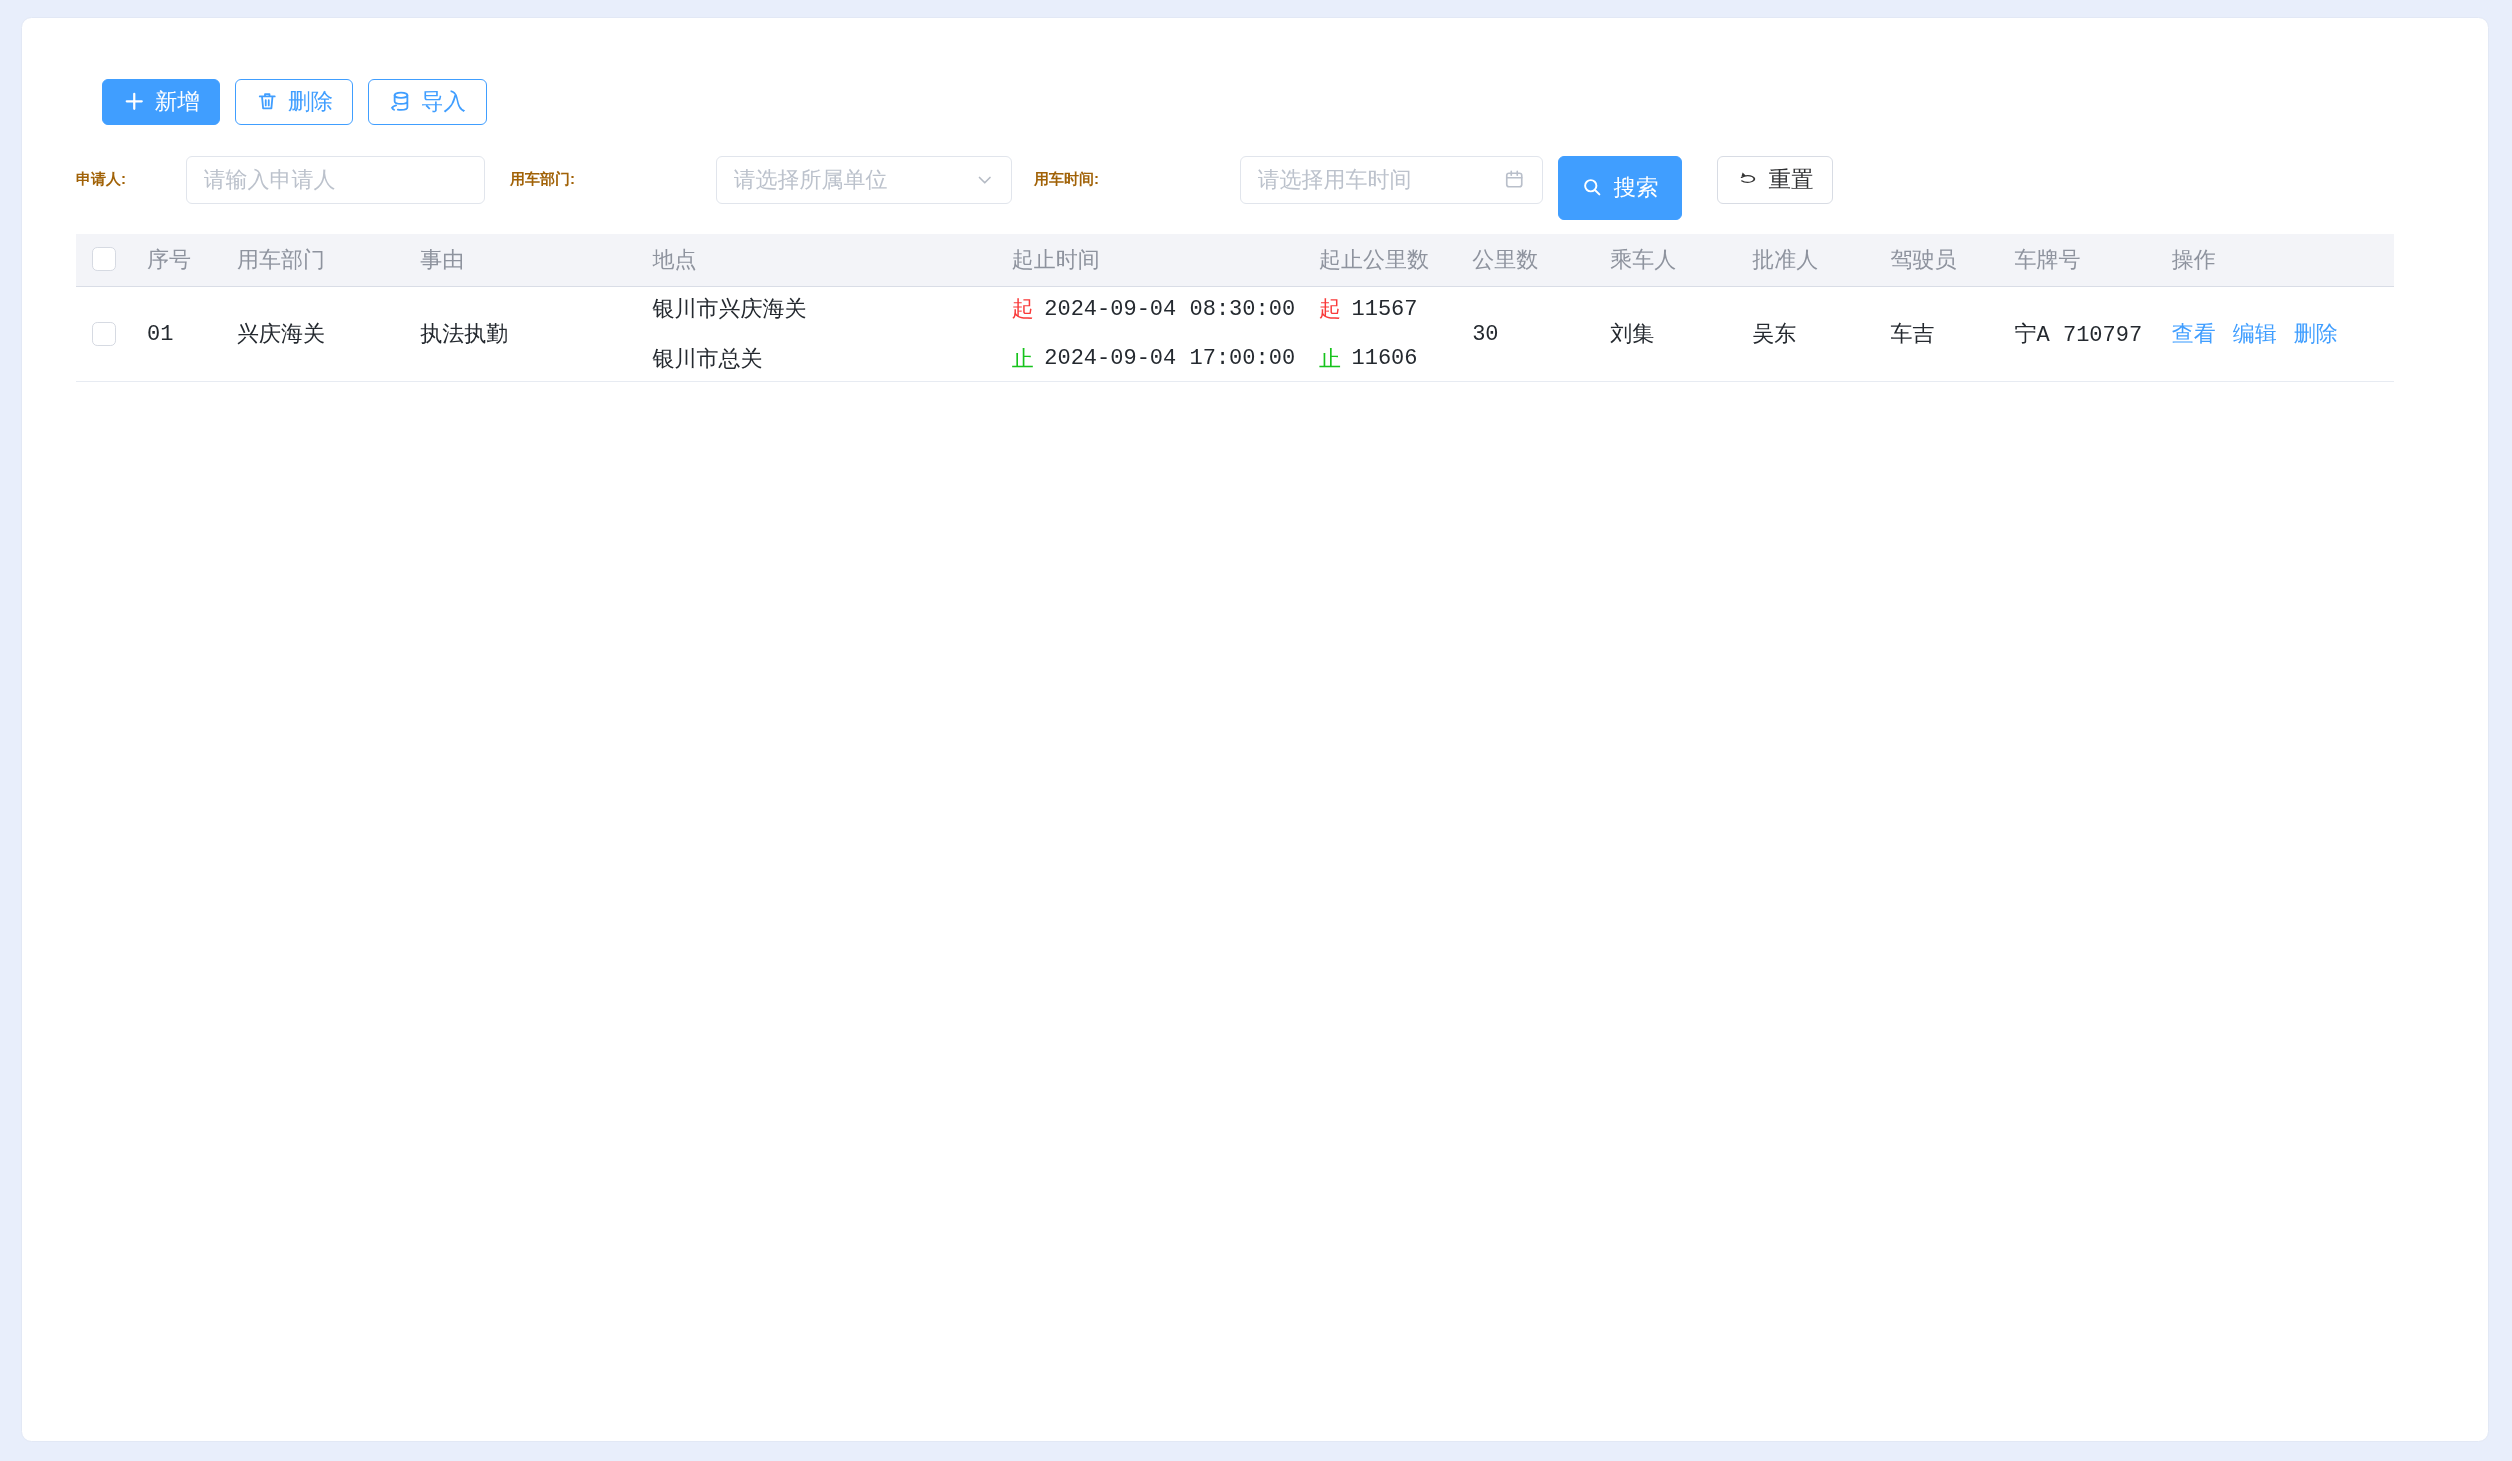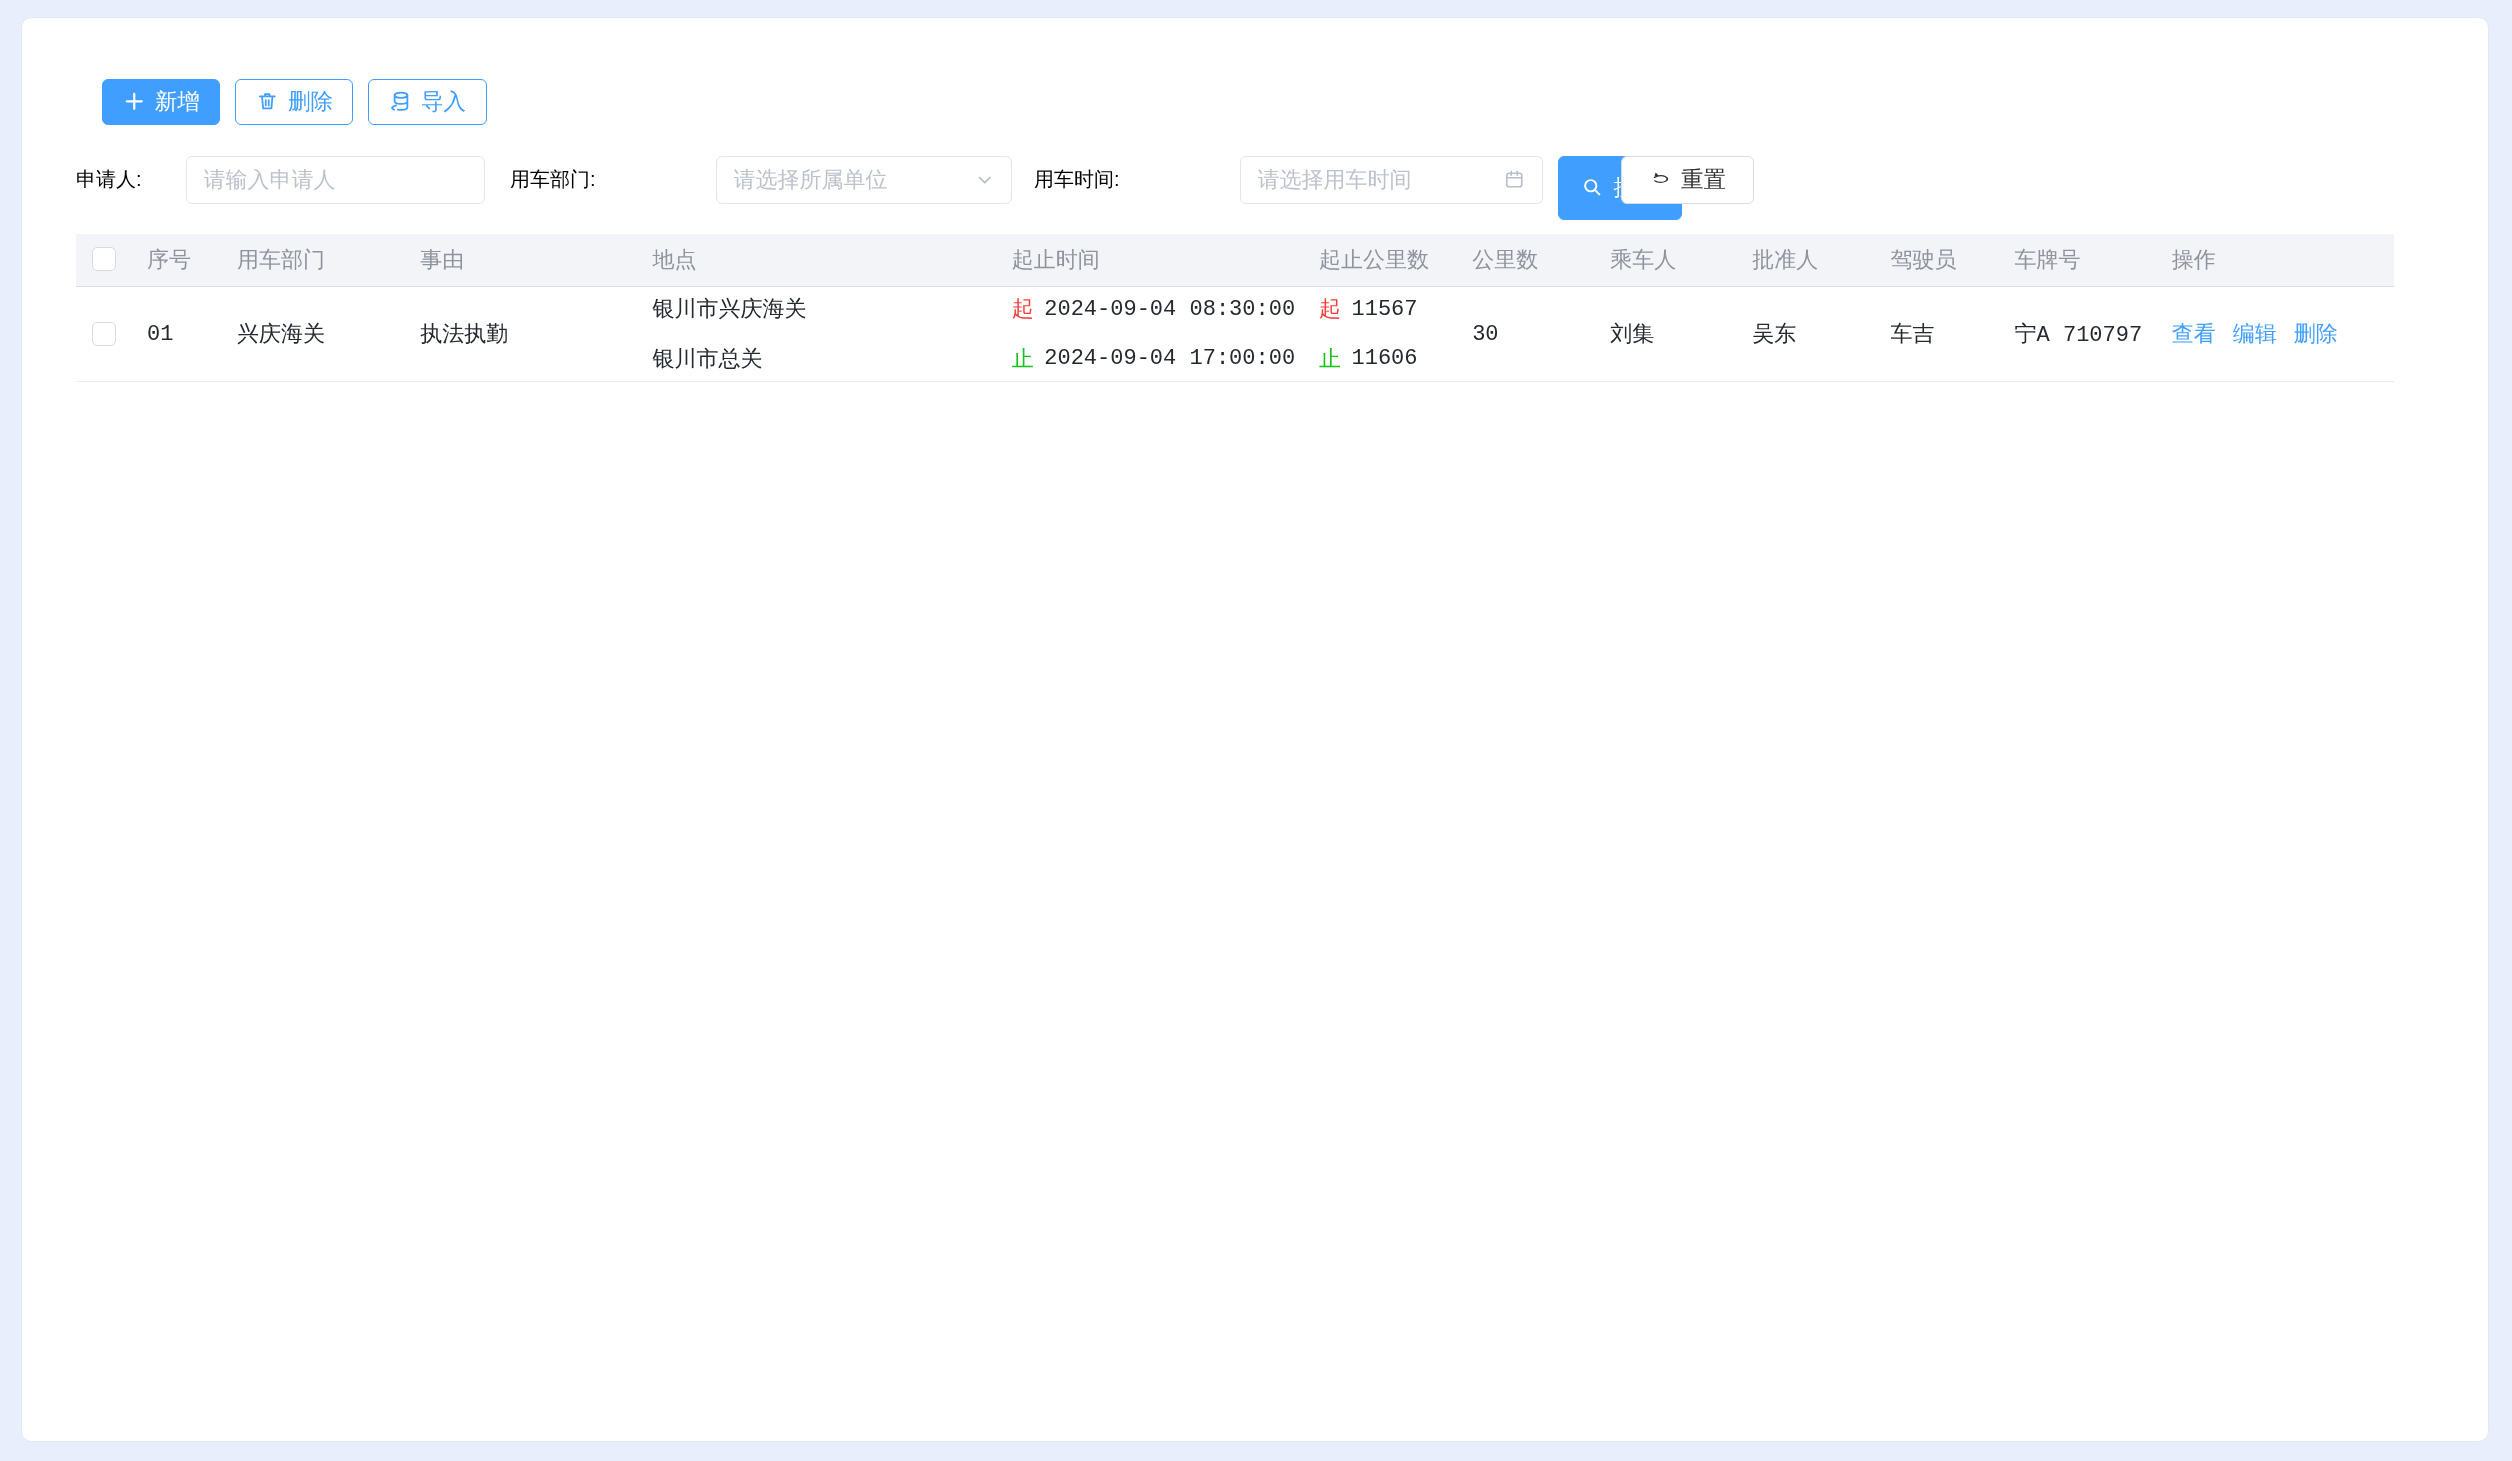--- a/index.html
+++ b/index.html
@@ -21,21 +21,21 @@
     border-radius:6px; font-size:22.5px; cursor:pointer; background:#fff;
     border:1.5px solid transparent; white-space:nowrap;
   }
   .btn-primary{ background:#409eff; color:#ffffff; border-color:#409eff; }
   .btn-outline-blue{ color:#409eff; border-color:#409eff; }
   .btn-plain{ color:#303133; border-color:#d8dce4; }
   .btn svg{ flex:0 0 auto; }
   
   .filters{ position:absolute; left:0; top:138px; width:100%; height:48px; }
   .filters > *{ position:absolute; top:0; height:48px; display:flex; align-items:center; }
-  .f-label{ font-size:20px; font-weight:400; color:#000000; }
+  .f-label{ font-size:15px; font-weight:700; color:#a16207; }
   .f-box{
     border:1.5px solid #e1e5ec; border-radius:6px; background:#fff;
     padding:0 16.5px; display:flex; align-items:center; justify-content:flex-end;
   }
   .f-box input{
     border:none; outline:none; font-size:22px; width:100%;
     font-family:inherit; color:#303133; background:transparent;
   }
   .f-box input::placeholder{ color:#bcc2cc; }
   .f-icon{ flex:0 0 auto; margin-left:9px; }
@@ -117,21 +117,21 @@
       </svg>
     </div>
 
     <button class="btn btn-primary" style="position:absolute; left:1536px; width:124px; height:64px; min-width:0; padding:0">
       <svg width="22.5" height="22.5" viewBox="0 0 30 30">
         <circle cx="13" cy="13" r="7.5" stroke="#ffffff" stroke-width="2.6" fill="none"></circle>
         <path d="M18.6 18.6L24.5 24.5" stroke="#ffffff" stroke-width="2.6" stroke-linecap="round"></path>
       </svg>
       <span>搜索</span>
     </button>
-    <button class="btn btn-plain" style="position:absolute; left:1599px; width:133px; height:48px; min-width:0; padding:12px">
+    <button class="btn btn-plain" style="position:absolute; left:1695px; width:116px; height:48px; min-width:0; padding:12px">
       <svg width="22.5" height="22.5" viewBox="0 0 30 30">
         <path d="M7.5 11.5c1.8-2.4 4.6-4 8-4 4.9 0 9 3.2 9 7.2s-4.1 7.2-9 7.2c-3.2 0-6-1.3-7.6-3.3" stroke="#333333" stroke-width="2.4" fill="none" stroke-linecap="round" transform="scale(1,0.62) translate(0,9)"></path>
         <path d="M8.8 5.8l-1.6 6 6-1.2z" fill="#333333" transform="scale(1,0.9) translate(0,1)"></path>
       </svg>
       <span>重置</span>
     </button>
   </div>
 
   <div class="table-wrap">
     <table>

